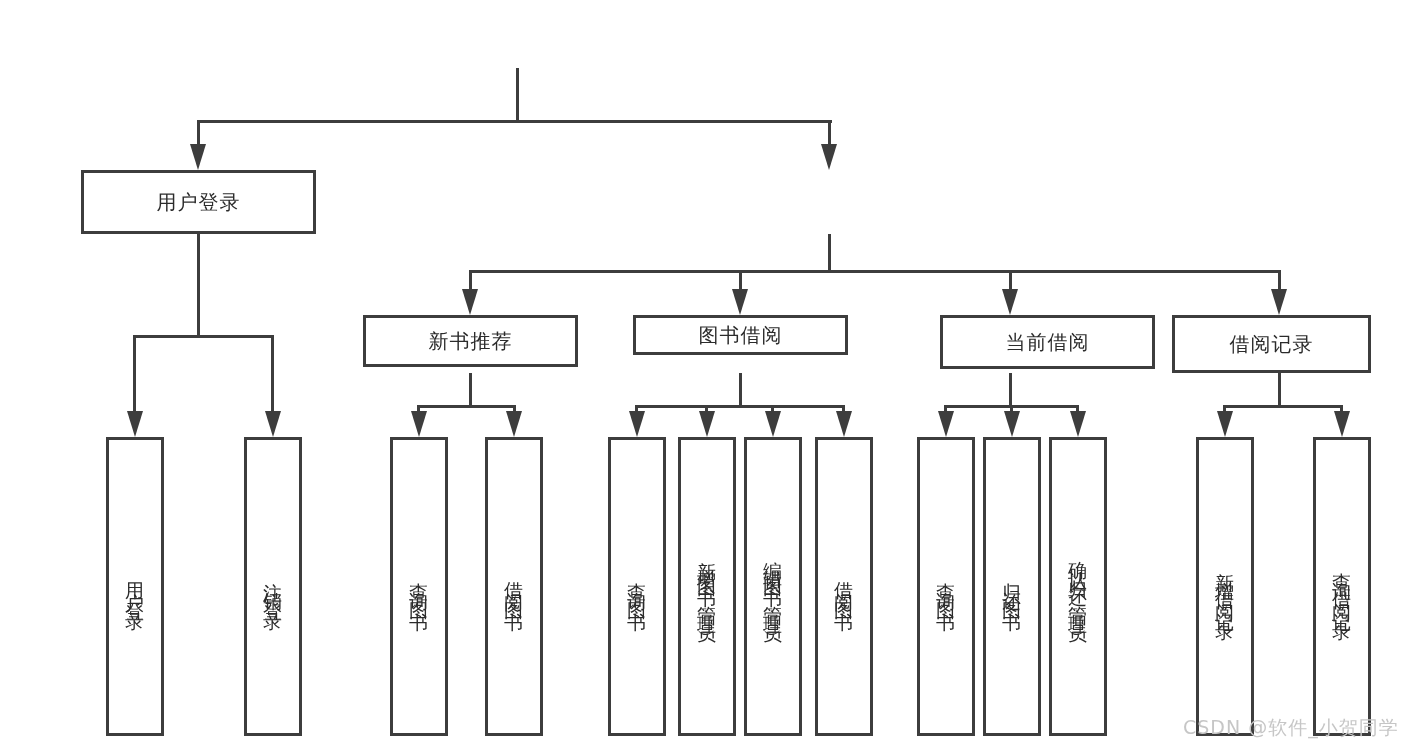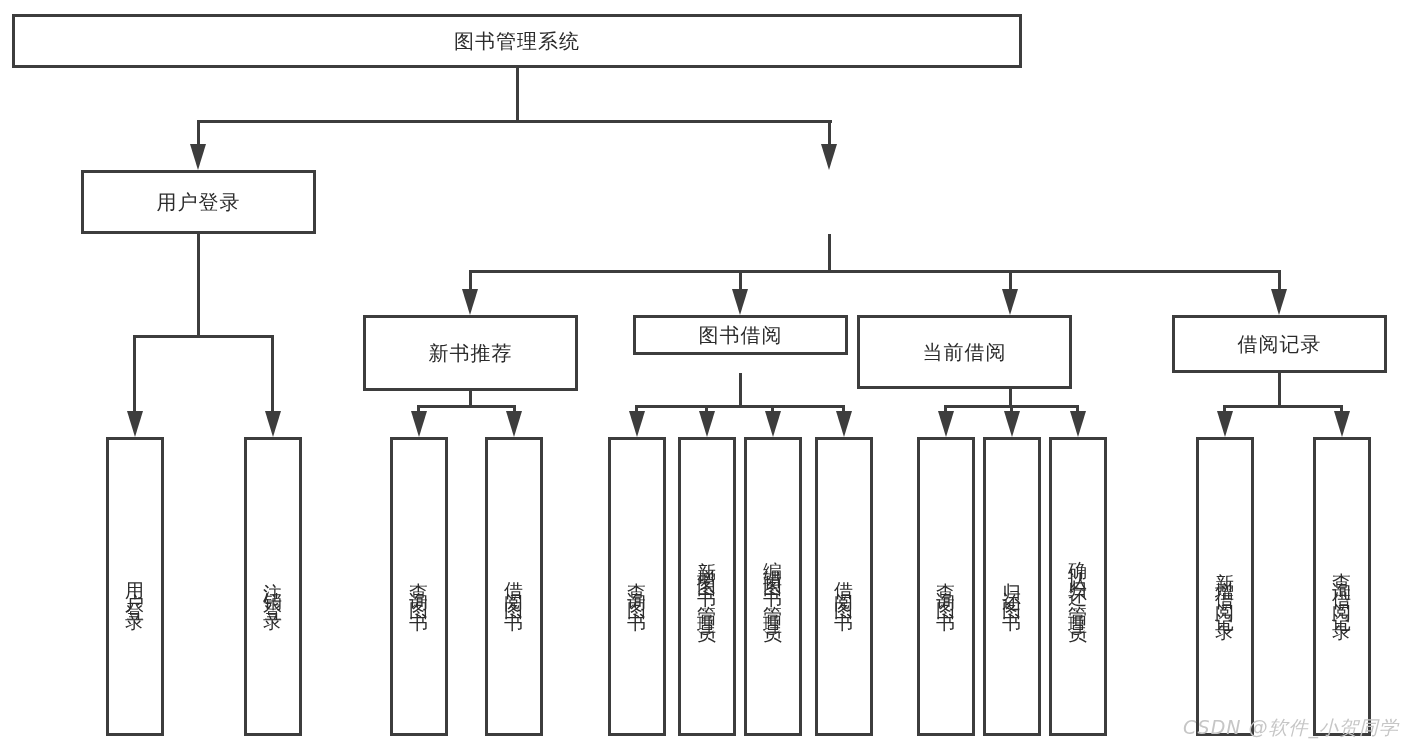--- a/index.html
+++ b/index.html
@@ -54,29 +54,27 @@
   }
   .watermark{
     position:absolute;
     left:1183px;
     top:715px;
     font-size:19px;
     color:var(--wm);
     letter-spacing:1px;
     z-index:3;
     white-space:nowrap;
-    font-style:italic;
   }
 </style>
 </head>
 <body>
 
 <div id="stage">
 
-  <div class="box" style="left:12px;top:14px;width:1010px;height:54px">图书管理系统</div>
 
   <div class="line" style="left:516px;top:68px;width:3px;height:54px"></div>
   <div class="line" style="left:197px;top:120px;width:635px;height:3px"></div>
   <div class="line" style="left:197px;top:120px;width:3px;height:28px"></div>
   <div class="arrow" style="left:190px;top:144px"></div>
   <div class="line" style="left:828px;top:120px;width:3px;height:28px"></div>
   <div class="arrow" style="left:821px;top:144px"></div>
 
   <div class="box" style="left:81px;top:170px;width:235px;height:64px">用户登录</div>
 
@@ -91,24 +89,24 @@
   <div class="line" style="left:469px;top:270px;width:812px;height:3px"></div>
   <div class="line" style="left:469px;top:270px;width:3px;height:21px"></div>
   <div class="arrow" style="left:462px;top:289px"></div>
   <div class="line" style="left:739px;top:270px;width:3px;height:21px"></div>
   <div class="arrow" style="left:732px;top:289px"></div>
   <div class="line" style="left:1009px;top:270px;width:3px;height:21px"></div>
   <div class="arrow" style="left:1002px;top:289px"></div>
   <div class="line" style="left:1278px;top:270px;width:3px;height:21px"></div>
   <div class="arrow" style="left:1271px;top:289px"></div>
 
-  <div class="box" style="left:363px;top:315px;width:215px;height:76px">新书推荐</div>
+  <div class="box" style="left:363px;top:315px;width:215px;height:52px">新书推荐</div>
   <div class="box" style="left:633px;top:315px;width:215px;height:40px">图书借阅</div>
-  <div class="box" style="left:857px;top:315px;width:215px;height:74px">当前借阅</div>
-  <div class="box" style="left:1172px;top:315px;width:215px;height:58px">借阅记录</div>
+  <div class="box" style="left:940px;top:315px;width:215px;height:54px">当前借阅</div>
+  <div class="box" style="left:1172px;top:315px;width:199px;height:58px">借阅记录</div>
 
   <div class="line" style="left:469px;top:373px;width:3px;height:34px"></div>
   <div class="line" style="left:417px;top:405px;width:99px;height:3px"></div>
   <div class="line" style="left:417px;top:405px;width:3px;height:10px"></div>
   <div class="arrow" style="left:411px;top:411px"></div>
   <div class="line" style="left:513px;top:405px;width:3px;height:10px"></div>
   <div class="arrow" style="left:506px;top:411px"></div>
 
   <div class="line" style="left:739px;top:373px;width:3px;height:34px"></div>
   <div class="line" style="left:635px;top:405px;width:210px;height:3px"></div>

